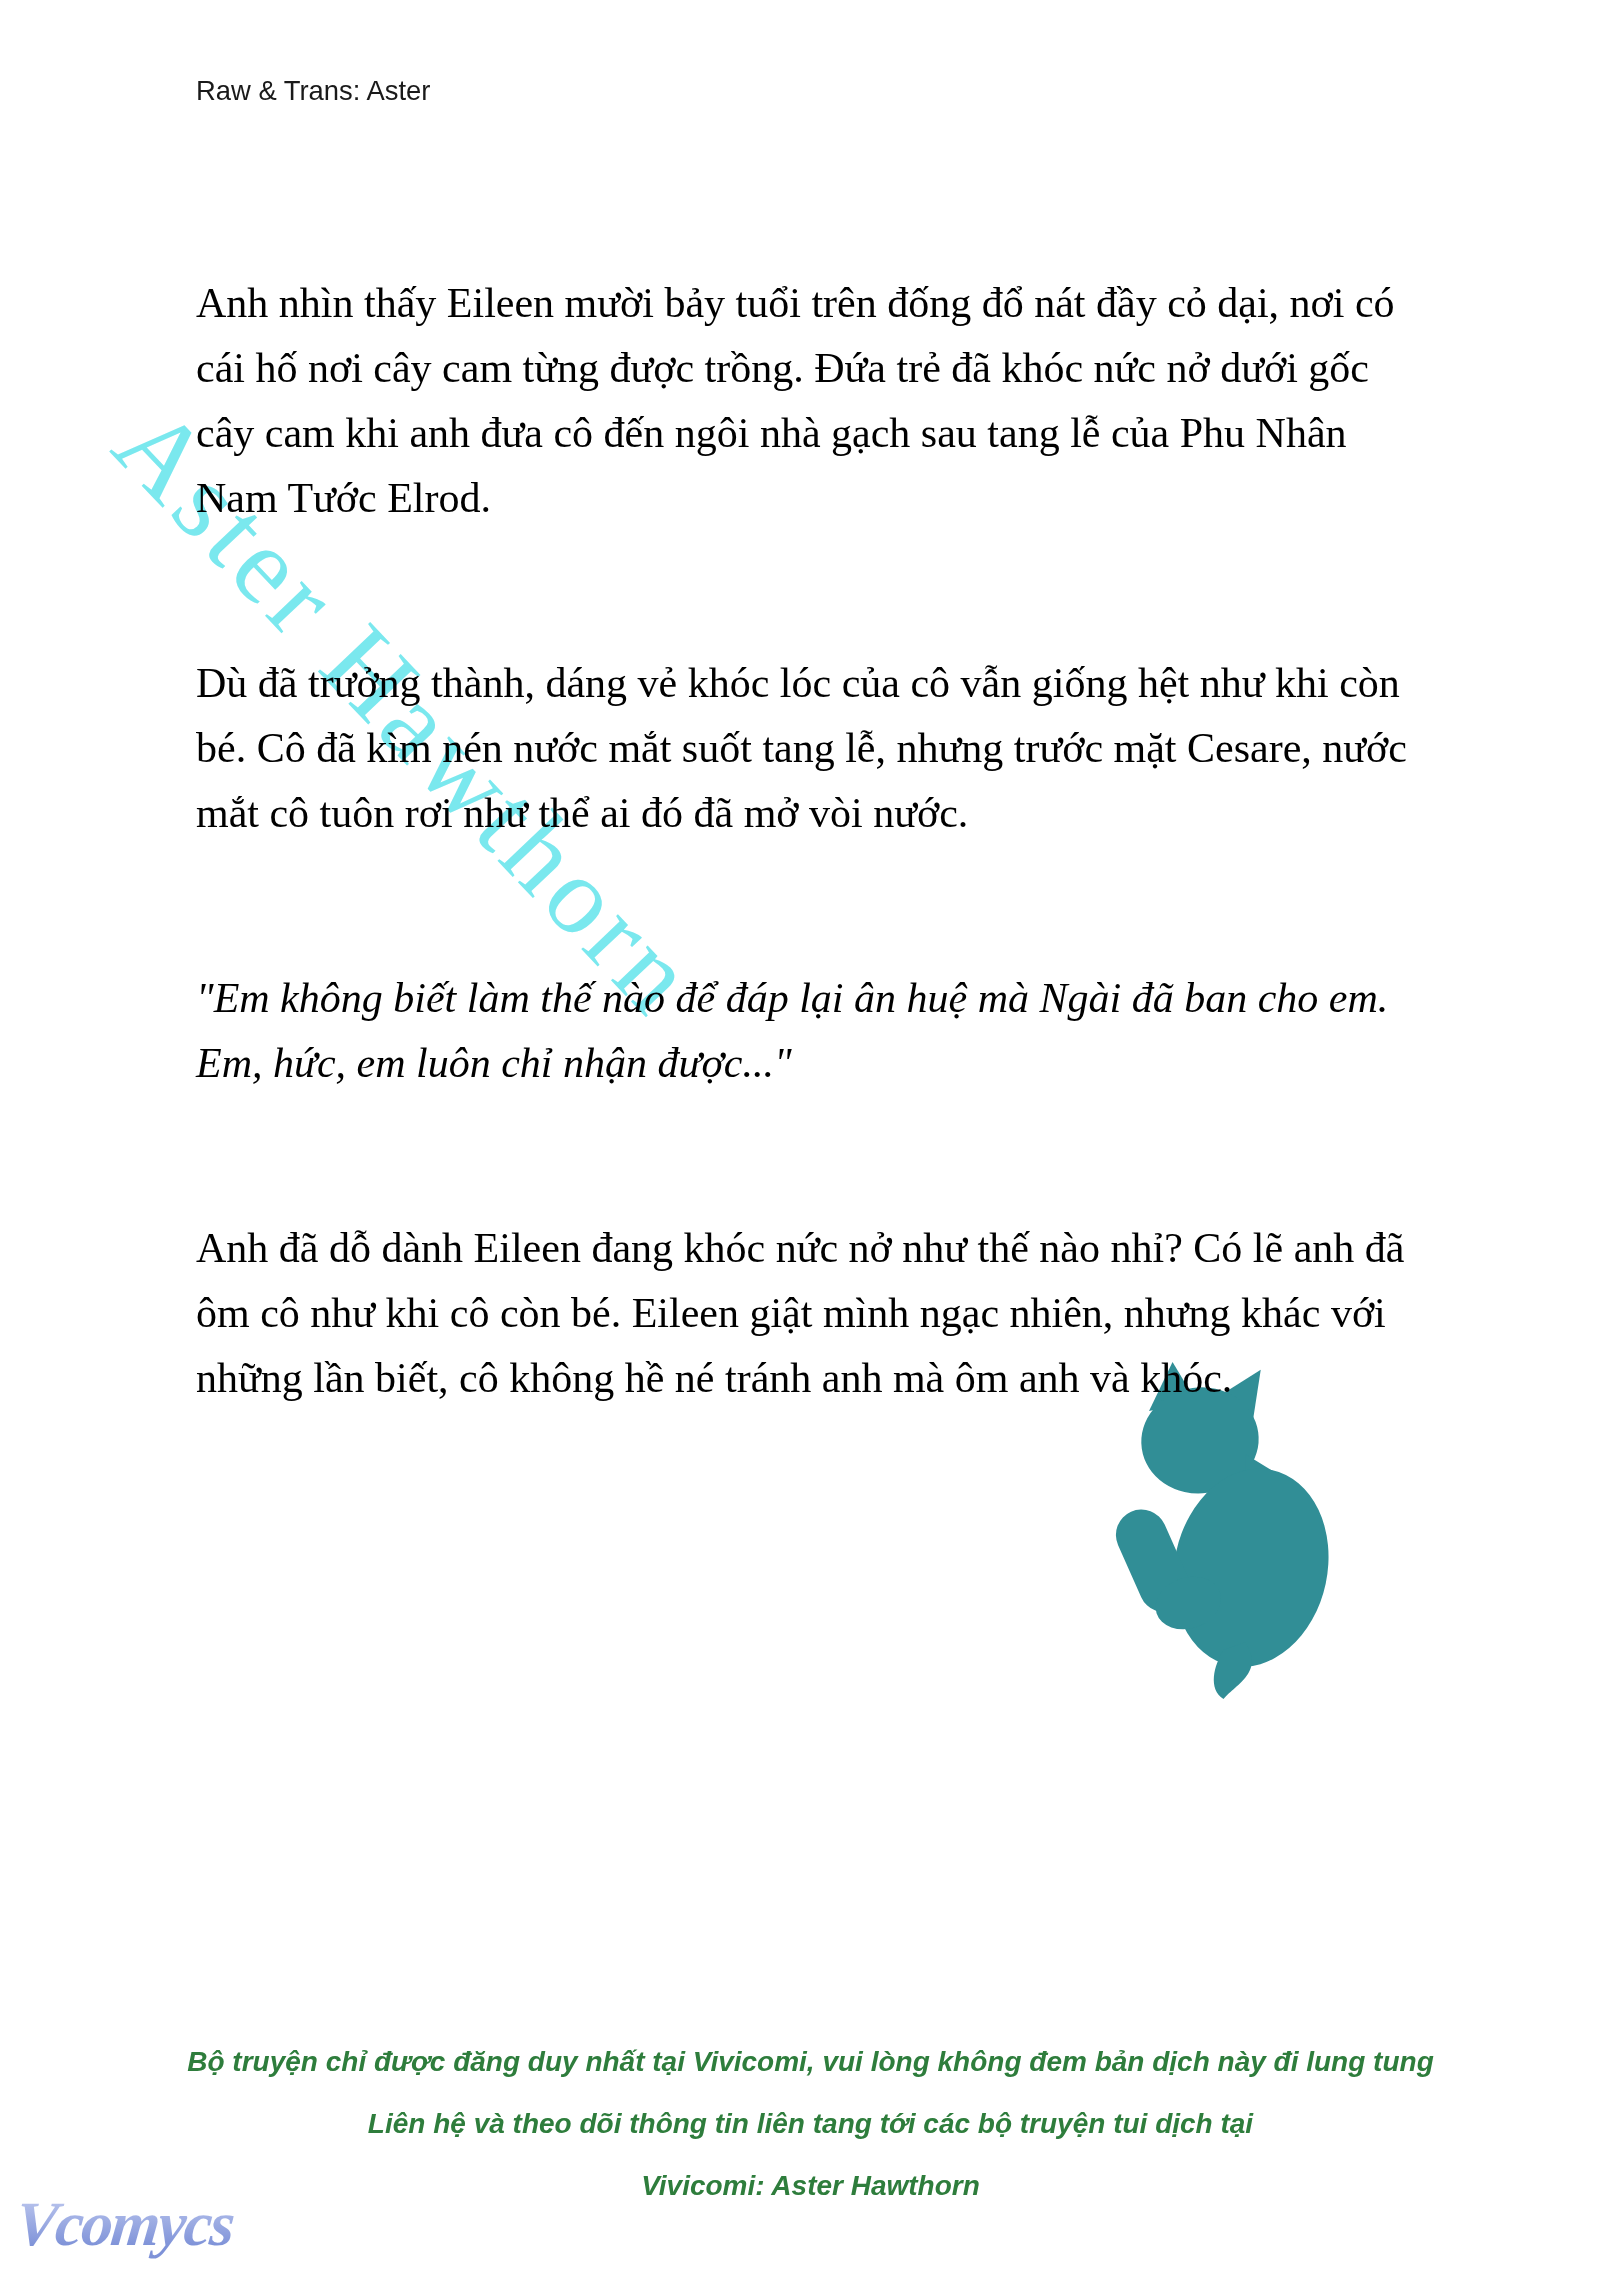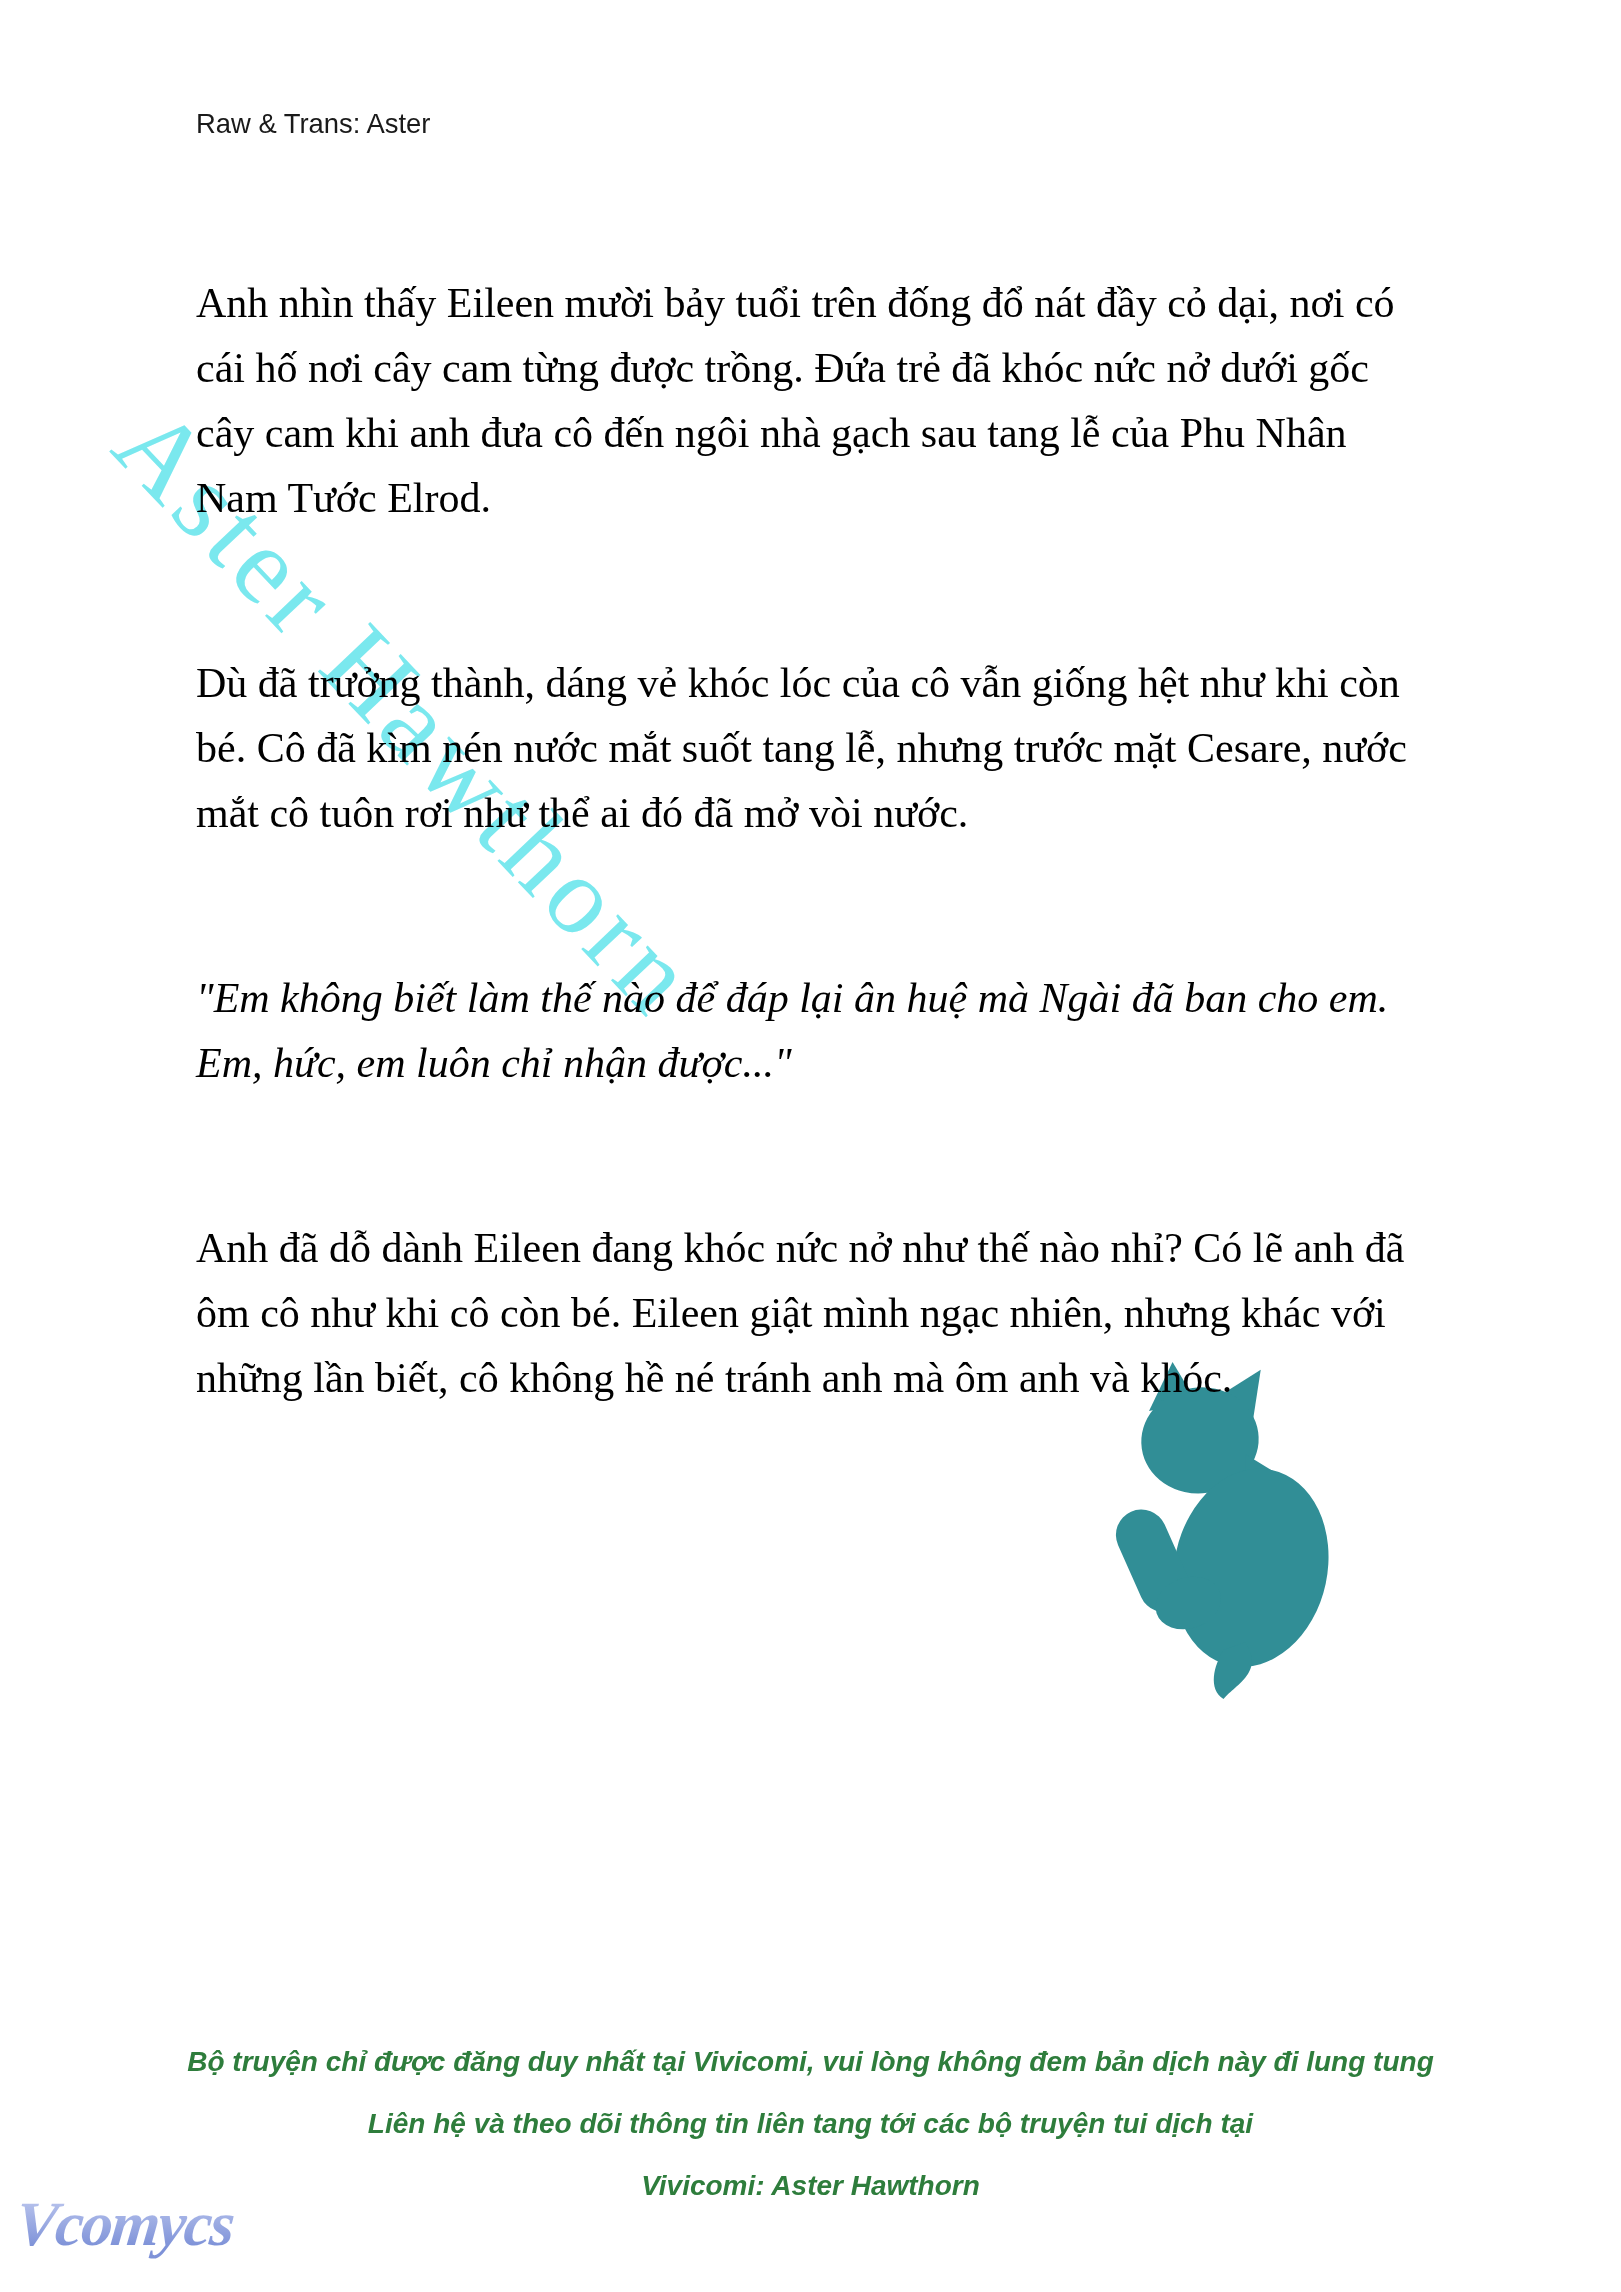--- a/index.html
+++ b/index.html
@@ -15,21 +15,21 @@
     position: relative;
     width: 1621px;
     height: 2293px;
     background: #ffffff;
     overflow: hidden;
     font-family: "Liberation Serif", serif;
   }
   .credit {
     position: absolute;
     left: 196px;
-    top: 108px;
+    top: 75px;
     font-family: "Liberation Sans", sans-serif;
     font-size: 27.4px;
     color: #1a1a1a;
     z-index: 4;
   }
   .watermark {
     position: absolute;
     left: 181px;
     top: 382px;
     font-family: "Liberation Serif", serif;

